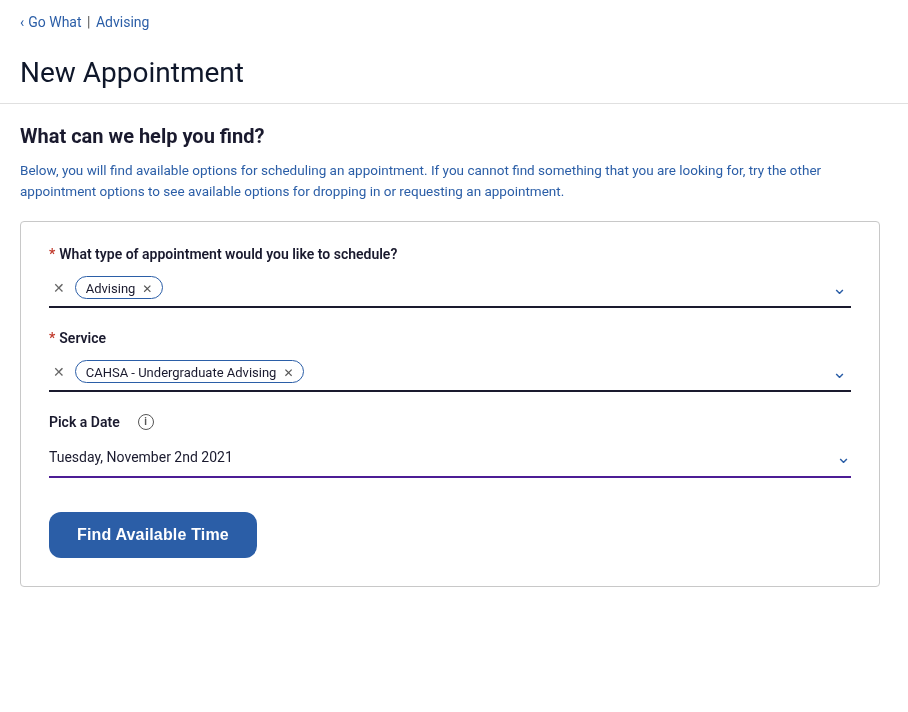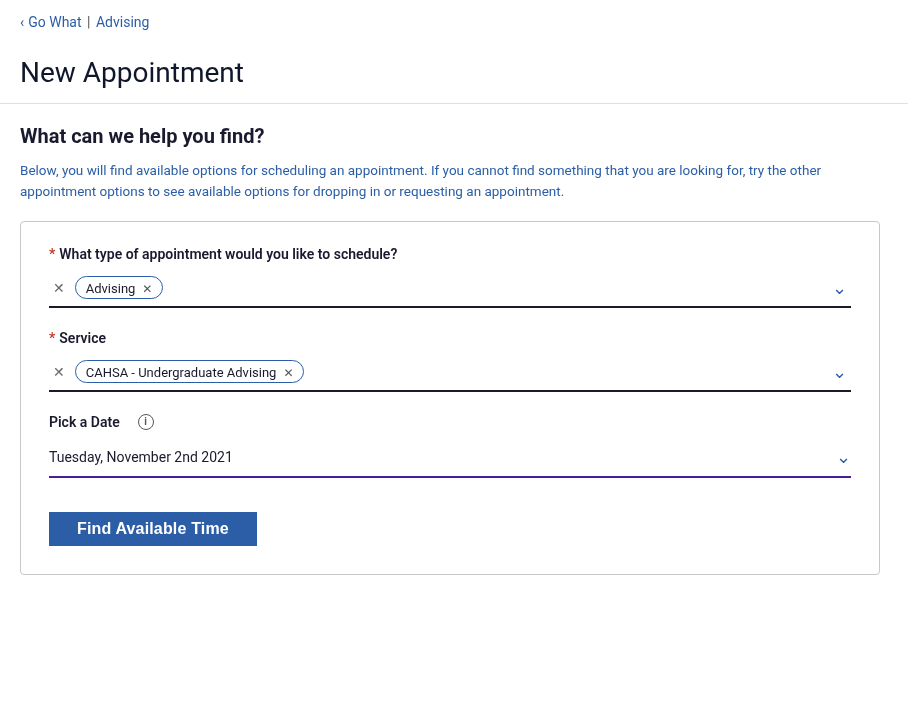--- a/index.html
+++ b/index.html
@@ -182,22 +182,22 @@
       font-size: 14px;
       color: #1a1a2e;
       flex: 1;
     }
 
     .find-btn {
       display: inline-block;
       background: #2b5ea7;
       color: #fff;
       border: none;
-      border-radius: 0;
-      padding: 8px 28px;
+      border-radius: 12px;
+      padding: 14px 28px;
       font-size: 16px;
       font-weight: 700;
       cursor: pointer;
       margin-top: 12px;
       letter-spacing: 0.01em;
     }
 
     .chevron-down {
       color: #2b5ea7;
       font-size: 18px;

